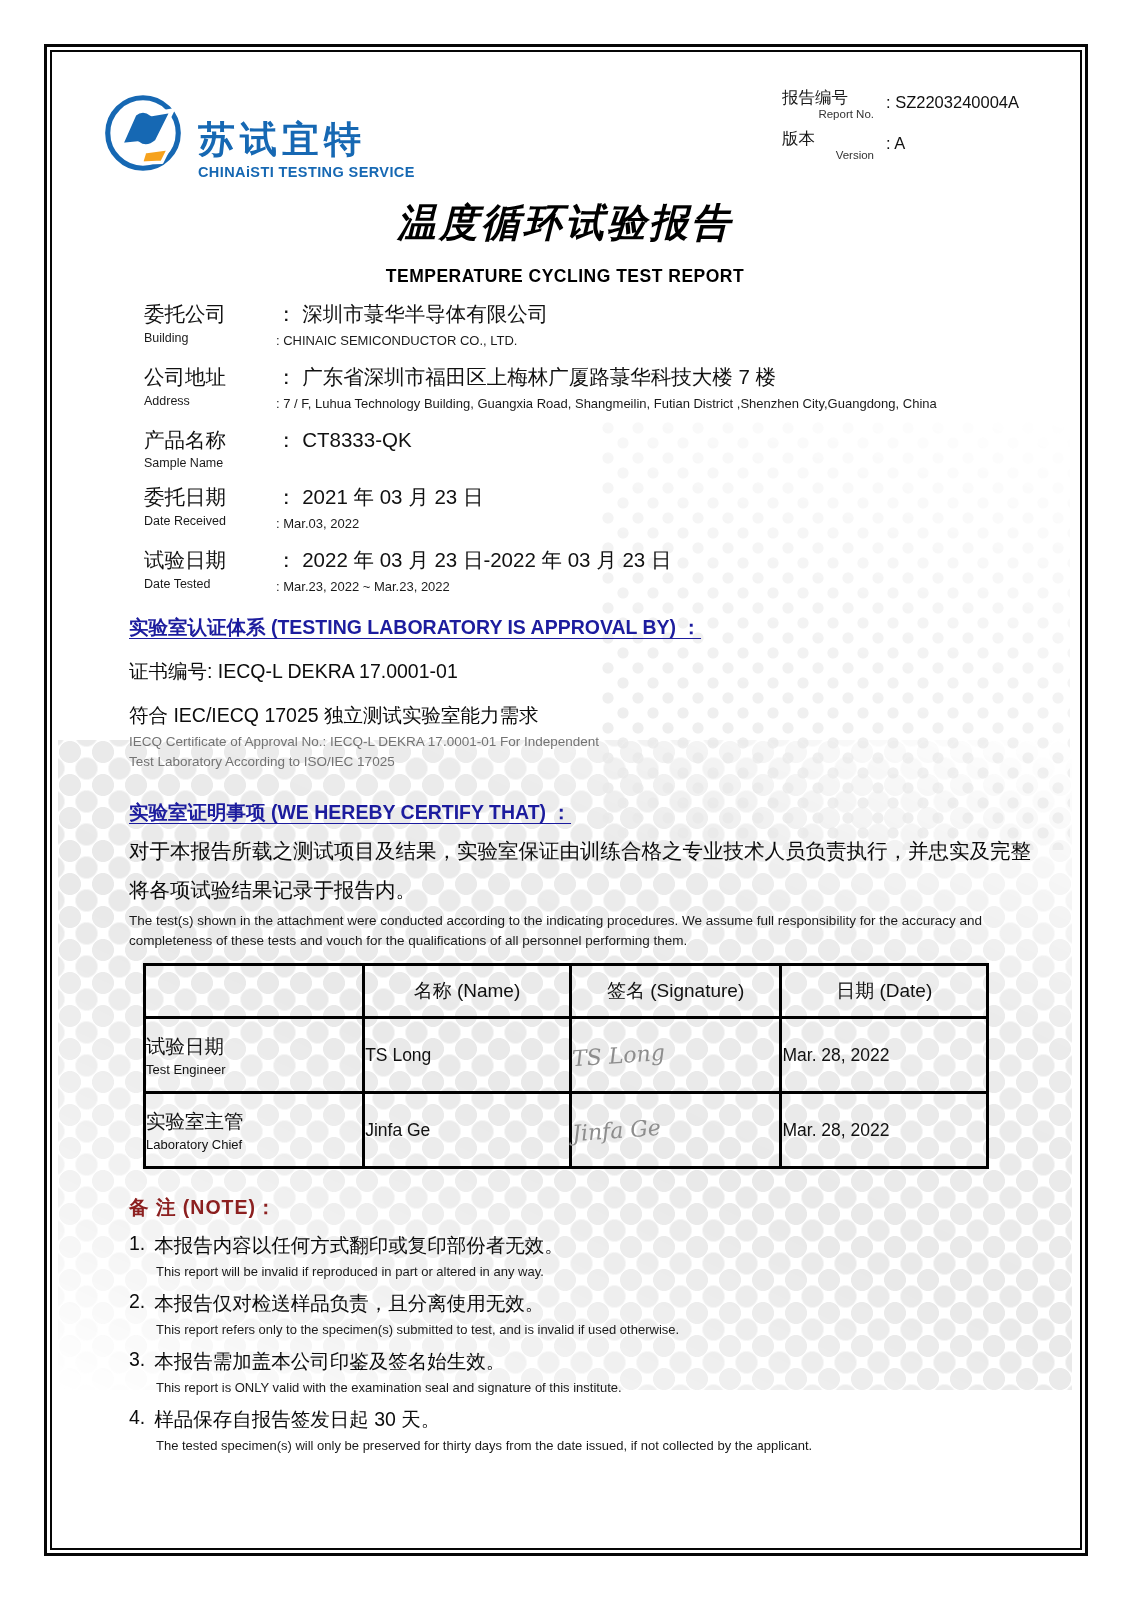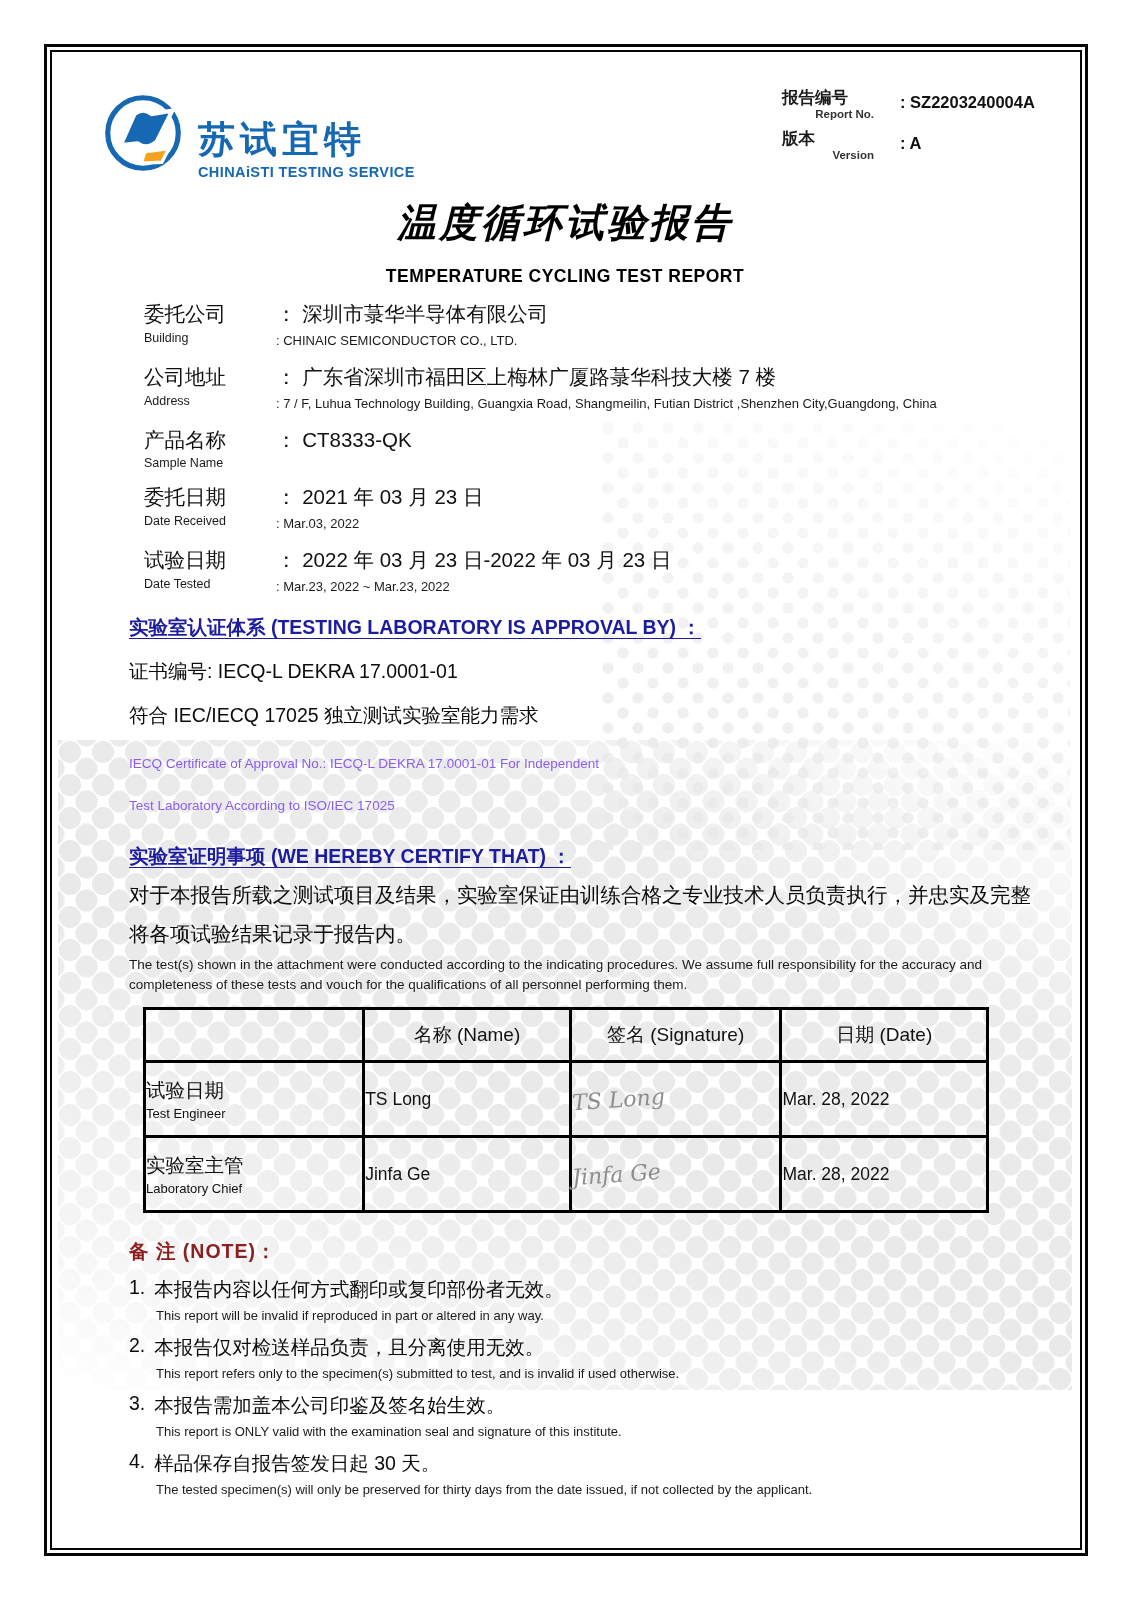--- a/index.html
+++ b/index.html
@@ -30,21 +30,21 @@
 
   .content{position:absolute;inset:44px;z-index:1;}
 
   
   .logo{position:absolute;left:56px;top:46px;display:flex;align-items:flex-end;gap:12px;}
   .logo-text .cn{font-size:37px;font-weight:bold;color:#1668b3;letter-spacing:5px;line-height:1.1;}
   .logo-text .en{font-size:14.5px;font-weight:bold;color:#1668b3;letter-spacing:.4px;margin-top:3px;}
 
   
   .repblock{position:absolute;left:738px;top:44px;}
-  .reprow{display:grid;grid-template-columns:92px auto;column-gap:26px;margin-bottom:9px;font-weight:bold;}
+  .reprow{display:grid;grid-template-columns:92px auto;column-gap:12px;margin-bottom:9px;}
   .rep-cn{font-size:16.5px;color:#1a1a1a;line-height:1.15;}
   .rep-en{font-size:11.5px;color:#333;margin-top:1px;text-align:right;}
   .rep-val{font-size:16.5px;padding-top:5px;white-space:nowrap;}
 
   .doc-title{position:absolute;top:152px;left:0;right:0;text-align:center;
              font-size:39px;font-weight:bold;letter-spacing:3px;color:#000;font-style:italic;}
   .doc-subtitle{position:absolute;top:222px;left:0;right:0;text-align:center;
              font-size:17.5px;font-weight:bold;letter-spacing:.5px;color:#000;}
 
   
@@ -53,21 +53,21 @@
   .lab-cn{font-size:20.5px;line-height:1.35;}
   .lab-en{font-size:12.5px;color:#1a1a1a;margin-top:3px;}
   .val-cn{font-size:20.5px;line-height:1.35;}
   .val-en{font-size:13px;color:#1a1a1a;margin-top:4px;max-width:680px;line-height:1.4;}
 
   
   .sections{position:absolute;left:85px;top:570px;right:48px;}
   .h-blue{color:#1c1c9e;font-size:19.5px;font-weight:bold;margin:0;
           text-decoration:underline;text-underline-offset:4px;}
   .line-lg{font-size:19.5px;margin-top:17px;color:#0c0c0c;}
-  .line-sm{font-size:13.5px;margin-top:27px;color:#8b5cf6;}
+  .line-sm{font-size:13.5px;margin-top:5px;color:#737373;}
   .h-certify{margin-top:30px;}
   .cert-cn{font-size:20.5px;line-height:1.88;margin-top:6px;color:#0c0c0c;}
   .cert-en{font-size:13.5px;line-height:1.45;margin-top:2px;color:#1a1a1a;}
 
   
   table.sig{border-collapse:collapse;margin-top:13px;margin-left:14px;width:846px;
             background:transparent;}
   table.sig th,table.sig td{border:3px solid #000;padding:0;}
   table.sig th{height:50px;font-size:19px;font-weight:normal;}
   table.sig td{height:72px;}

